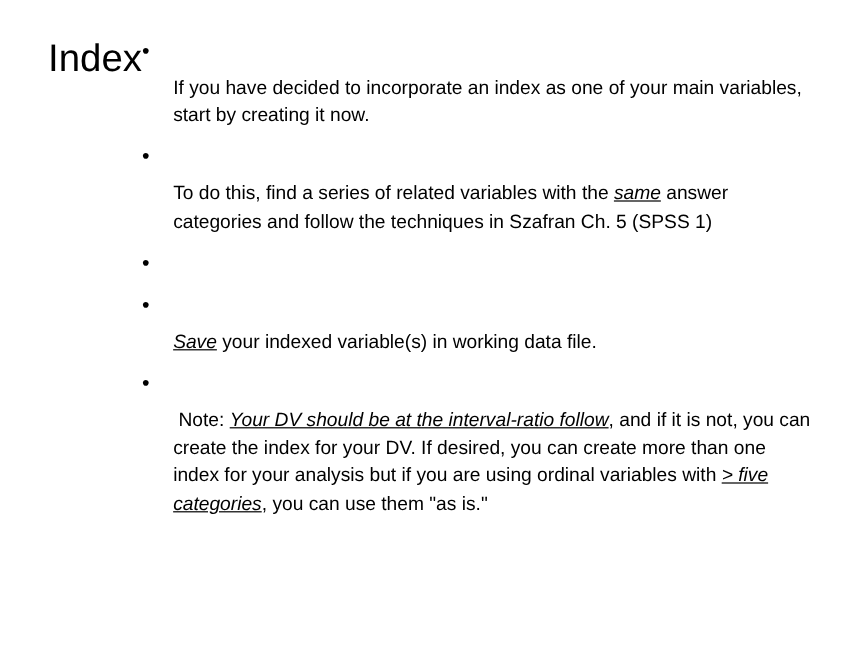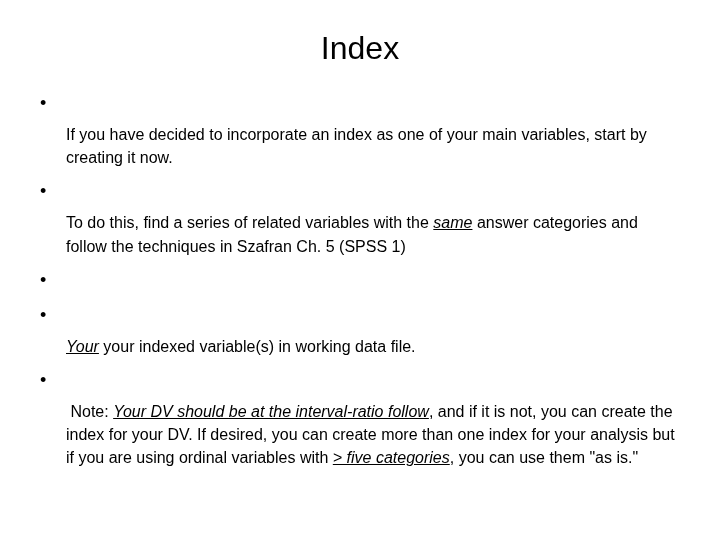--- a/index.html
+++ b/index.html
@@ -16,21 +16,21 @@
       font-size: 16px;
       color: #000000;
       overflow: hidden;
     }
 
     .page-container {
       width: 720px;
       height: 540px;
       padding: 30px 40px 20px 40px;
       display: flex;
-      flex-direction: column;
+      flex-direction: row;
     }
 
     .title {
       text-align: center;
       font-size: 32px;
       font-weight: normal;
       margin-bottom: 24px;
       color: #000000;
     }
 
@@ -91,21 +91,21 @@
         </span>
       </li>
 
       <li>
         <span class="bullet">•</span>
       </li>
 
       <li>
         <span class="bullet">•</span>
         <span class="text">
-          <span class="underline">Your</span> your indexed variable(s) in working data file.
+          <span class="underline">Save</span> your indexed variable(s) in working data file.
         </span>
       </li>
 
       <li>
         <span class="bullet">•</span>
         <span class="text">
           &nbsp;Note: <span class="underline">Your DV should be at the interval-ratio follow</span>, and if it is not, you can create the index for your DV. If desired, you can create more than one index for your analysis but if you are using ordinal variables with <span class="underline">&gt; five categories</span>, you can use them "as is."
         </span>
       </li>
 

